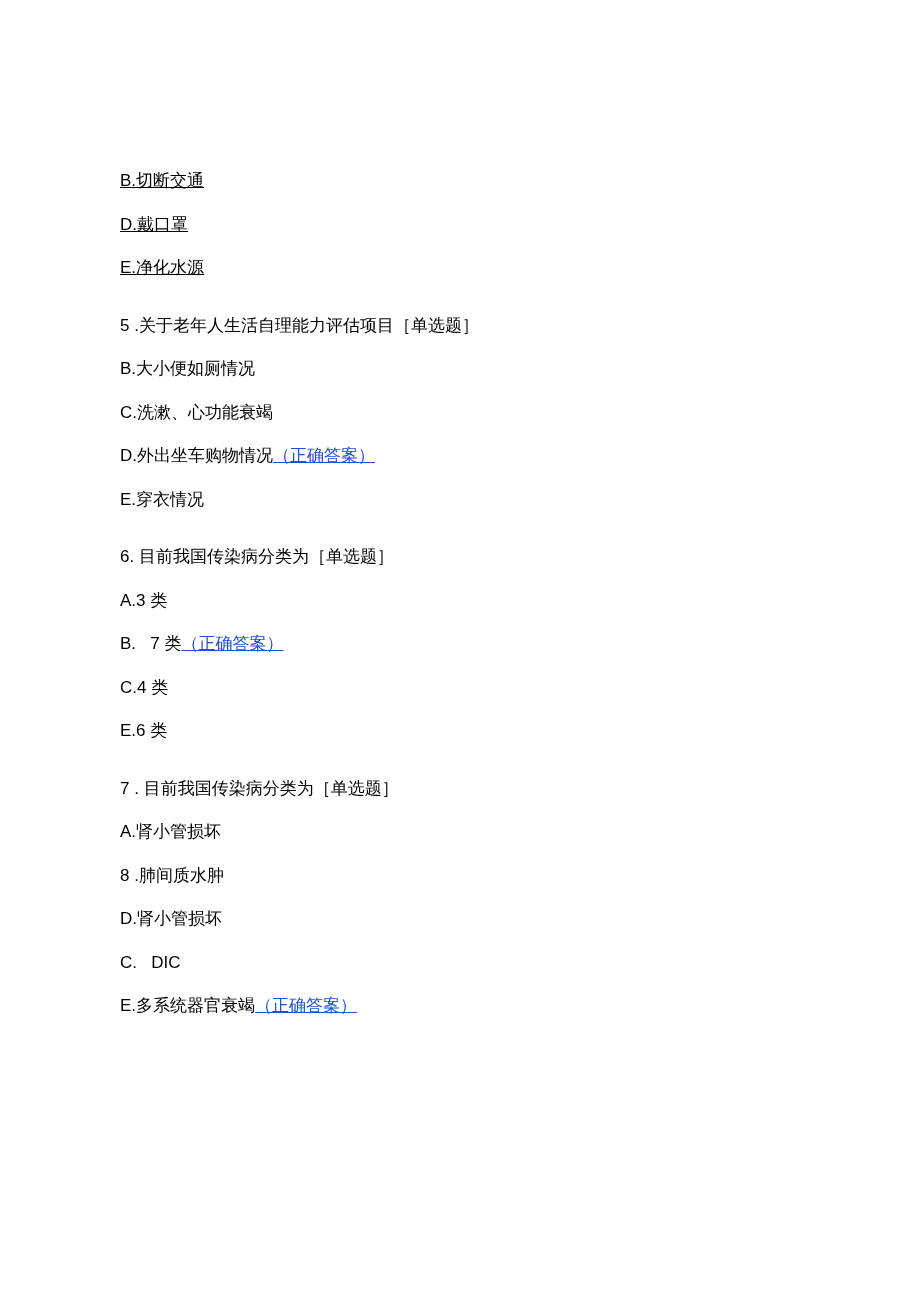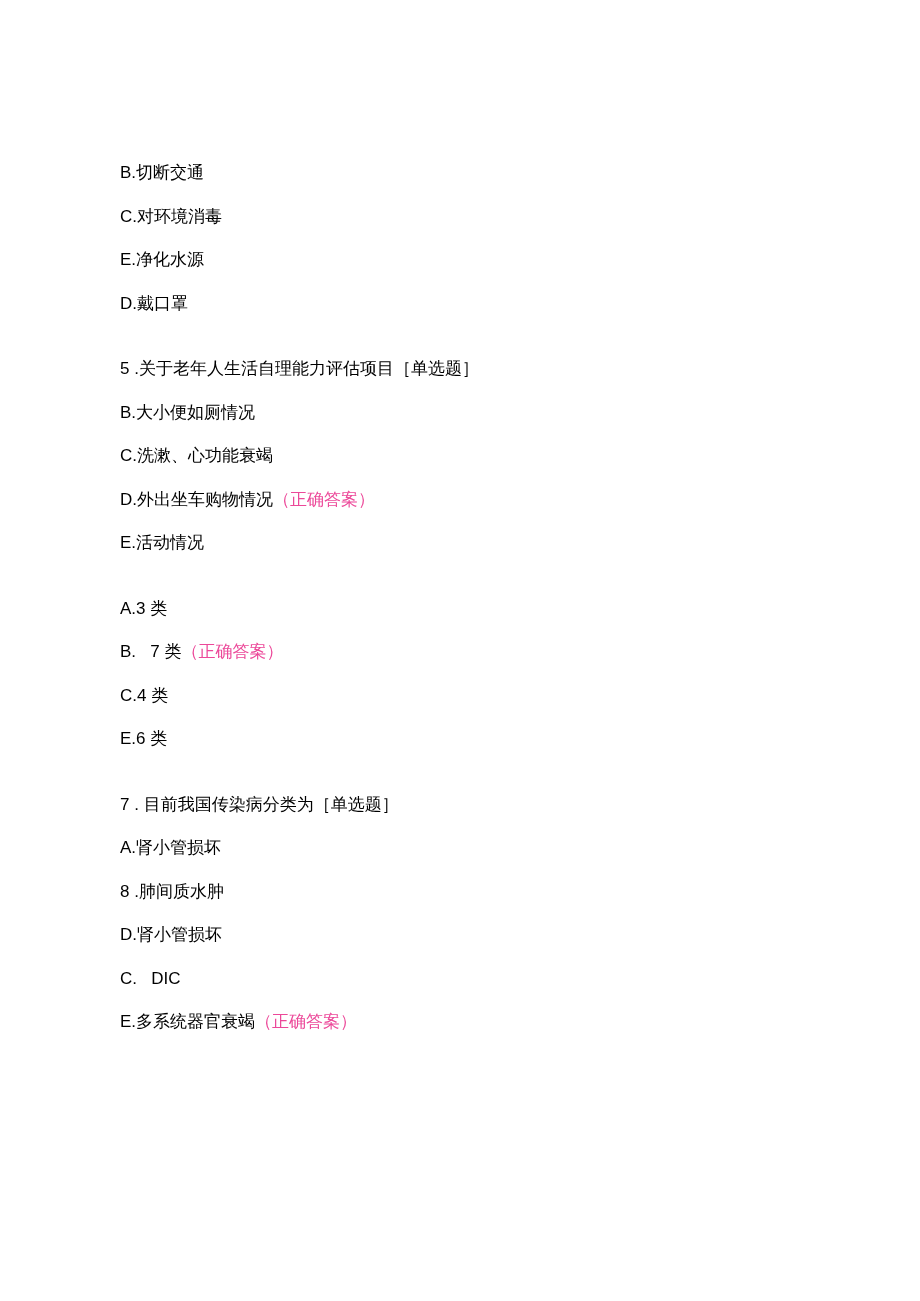--- a/index.html
+++ b/index.html
@@ -14,47 +14,49 @@
       width: 920px;
       font-size: 17px;
       line-height: 1.5;
       color: #000000;
     }
     .option-line,
     .question-line {
       margin-bottom: 18px;
     }
     .question-block {
-      margin-top: 40px;
+      margin-top: 32px;
     }
     .question-block:first-child {
-      margin-top: 0;
+      margin-top: 8px;
+      text-decoration: underline;
     }
     .correct-answer {
-      color: #ec4899;
+      color: #1d4ed8;
+      text-decoration: underline;
     }
   </style>
 </head>
 <body>
 
 <div id="content">
     <div class="question-block">
       <div class="option-line"><span>B.</span><span>切断交通</span></div>
-      <div class="option-line"><span>C.</span><span>对环境消毒</span></div>
+      <div class="option-line"><span>D.</span><span>戴口罩</span></div>
       <div class="option-line"><span>E.</span><span>净化水源</span></div>
-      <div class="option-line"><span>D.</span><span>戴口罩</span></div>
     </div>
     <div class="question-block">
       <div class="question-line"><span>5</span><span> .</span><span>关于老年人生活自理能力评估项目［单选题］</span></div>
       <div class="option-line"><span>B.</span><span>大小便如厕情况</span></div>
       <div class="option-line"><span>C.</span><span>洗漱、心功能衰竭</span></div>
       <div class="option-line"><span>D.</span><span>外出坐车购物情况</span><span class="correct-answer">（正确答案）</span></div>
-      <div class="option-line"><span>E.</span><span>活动情况</span></div>
+      <div class="option-line"><span>E.</span><span>穿衣情况</span></div>
     </div>
     <div class="question-block">
+      <div class="question-line"><span>6.</span><span> </span><span>目前我国传染病分类为［单选题］</span></div>
       <div class="option-line"><span>A.</span><span>3 类</span></div>
       <div class="option-line"><span>B.</span><span style="white-space: pre;">   </span><span>7 类</span><span class="correct-answer">（正确答案）</span></div>
       <div class="option-line"><span>C.</span><span>4 类</span></div>
       <div class="option-line"><span>E.</span><span>6 类</span></div>
     </div>
     <div class="question-block">
       <div class="question-line"><span>7</span><span> . </span><span>目前我国传染病分类为［单选题］</span></div>
       <div class="option-line"><span>A.</span><span>肾小管损坏</span></div>
       <div class="option-line"><span>8</span><span> .</span><span>肺间质水肿</span></div>
       <div class="option-line"><span>D.</span><span>肾小管损坏</span></div>

